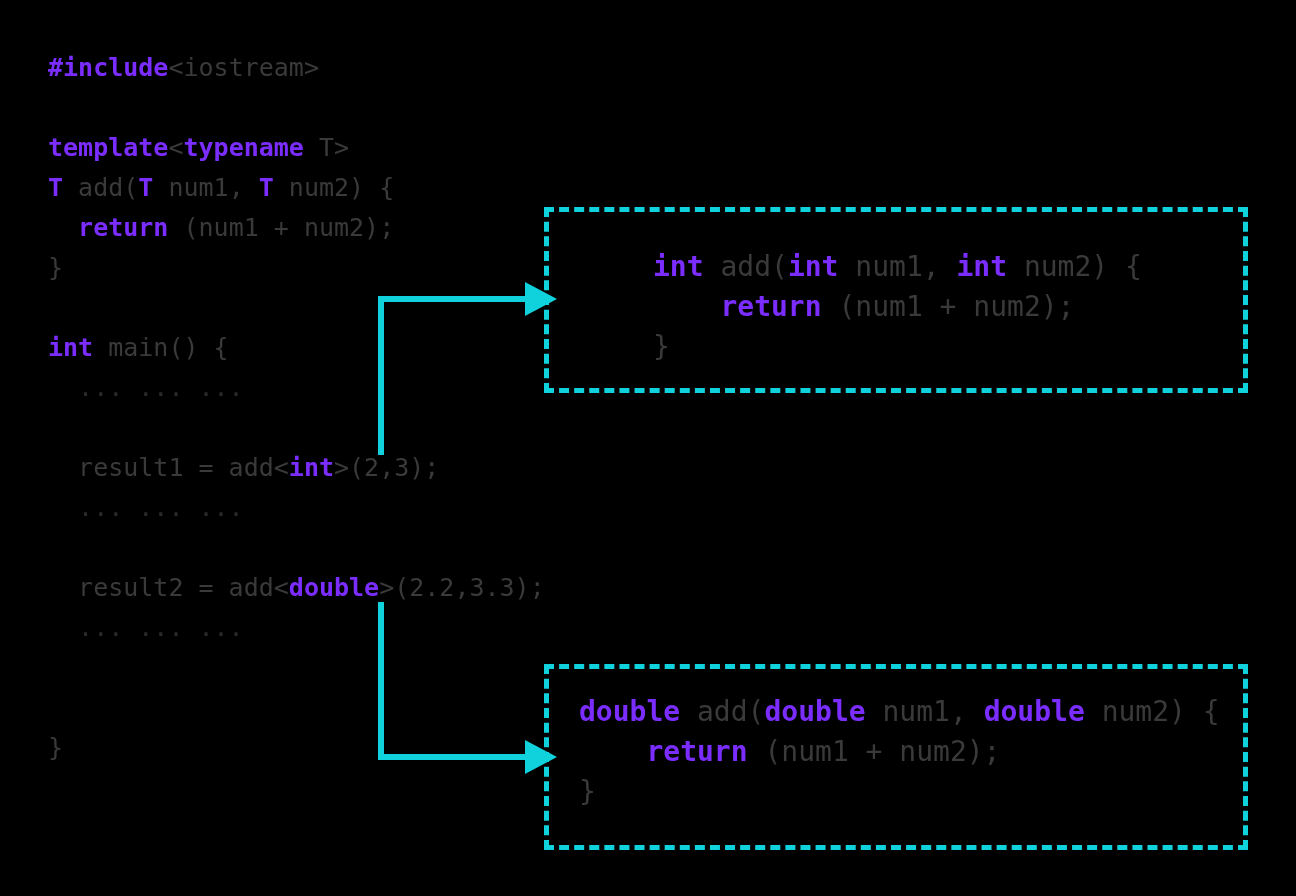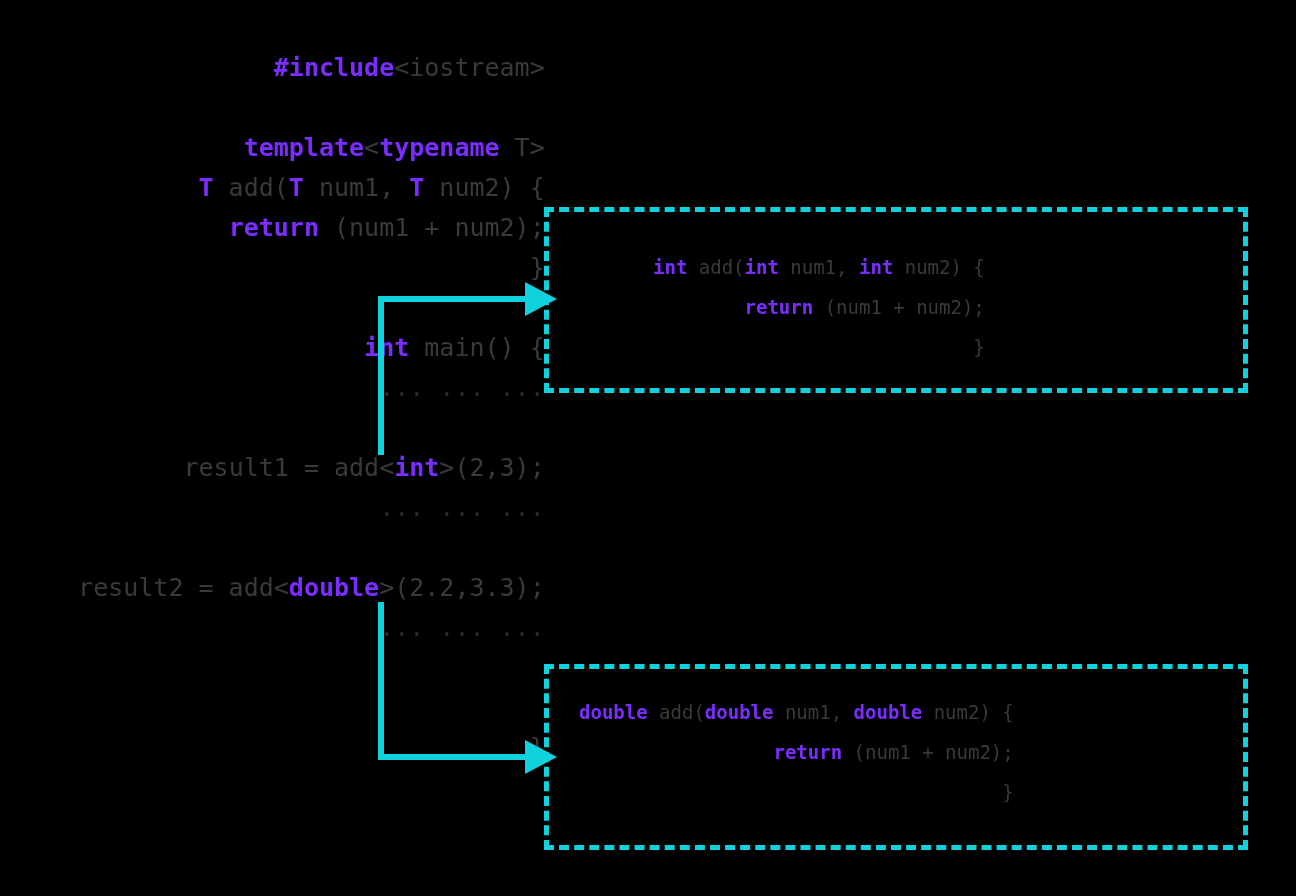--- a/index.html
+++ b/index.html
@@ -23,42 +23,41 @@
     left: 48px;
     top: 48px;
     font-size: 25px;
     line-height: 40px;
     white-space: pre;
     letter-spacing: 0px;
   }
   .code-line {
     white-space: pre;
     height: 40px;
-    text-align: right;
   }
   .code-line.blank { height: 40px; }
 
   .kw   { color: #7b2dff; font-weight: bold; }
   .pln  { color: #3a3a3a; }
   .dots { color: #2b2b2b; }
 
   
   .inst-box {
     position: absolute;
     box-sizing: border-box;
     border: 5px dashed #0fd2dd;
     background: #000000;
   }
   #box-int    { left: 544px; top: 207px; width: 704px; height: 186px; }
   #box-double { left: 544px; top: 664px; width: 704px; height: 186px; }
 
   .box-code {
     position: absolute;
     white-space: pre;
-    font-size: 19px;
+    font-size: 28px;
     line-height: 40px;
   }
   #box-int .box-code    { left: 104px; top: 35px; }
   #box-double .box-code { left: 30px;  top: 23px; }
 
   
   #arrows {
     position: absolute;
     left: 0;
     top: 0;

